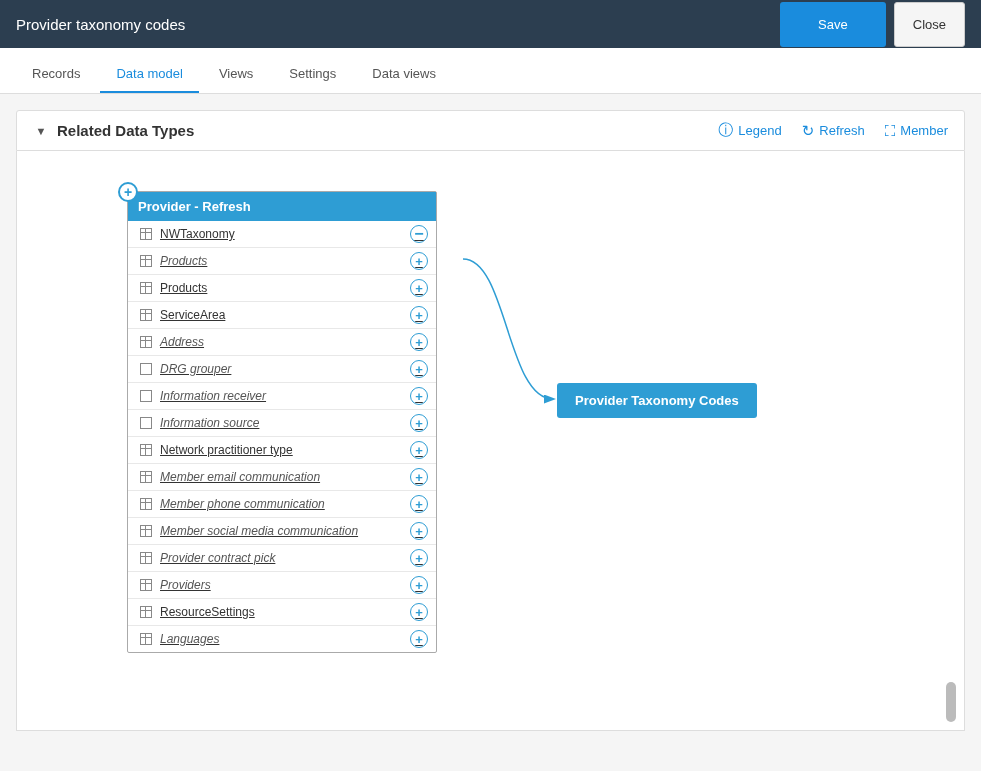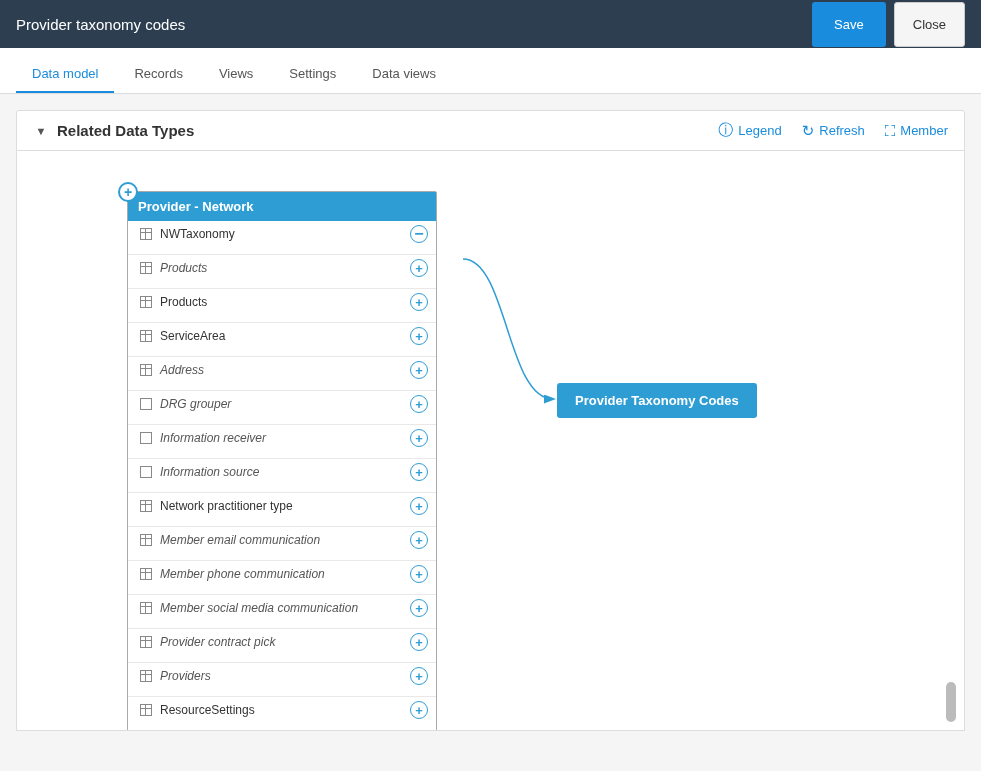--- a/index.html
+++ b/index.html
@@ -21,21 +21,21 @@
     }
     .header-buttons {
       display: flex;
       gap: 8px;
     }
     .btn-save {
       background: #1a8cdd;
       color: #fff;
       border: none;
       border-radius: 3px;
-      padding: 6px 22px;
+      padding: 6px 38px;
       font-size: 13px;
       cursor: pointer;
       font-weight: 500;
     }
     .btn-close {
       background: #f5f5f5;
       color: #333;
       border: 1px solid #ccc;
       border-radius: 3px;
       padding: 14px 18px;
@@ -164,25 +164,26 @@
       align-items: center;
       justify-content: center;
       color: #2e9dd4;
       font-size: 14px;
       font-weight: bold;
       cursor: pointer;
     }
     .node-row {
       display: flex;
       align-items: center;
-      padding: 4px 8px 11px 10px;
+      padding: 4px 8px 4px 10px;
       border-bottom: 1px solid #e8e8e8;
       font-size: 12px;
       color: #333;
       position: relative;
+      text-decoration: underline;
     }
     .node-row:last-child {
       border-bottom: none;
       align-items: center;
     }
     .node-row-icon {
       width: 16px;
       height: 16px;
       margin-right: 6px;
       display: inline-flex;
@@ -284,22 +285,22 @@
 
 <div class="header">
   <span class="header-title">Provider taxonomy codes</span>
   <div class="header-buttons">
     <button class="btn-save">Save</button>
     <button class="btn-close">Close</button>
   </div>
 </div>
 
 <div class="tabs">
+  <div class="tab">Records</div>
   <div class="tab active">Data model</div>
-  <div class="tab">Records</div>
   <div class="tab">Views</div>
   <div class="tab">Settings</div>
   <div class="tab">Data views</div>
 </div>
 
 <div class="main-content">
 
   <div class="section-header">
     <div class="section-title-area">
       <span class="chevron-down">▼</span>
@@ -329,21 +330,21 @@
       <defs>
         <marker id="arrow" markerWidth="8" markerHeight="8" refX="6" refY="3" orient="auto">
           <path d="M0,0 L0,6 L8,3 z" fill="#2e9dd4"></path>
         </marker>
       </defs>
     </svg>
 
     <div class="node-box" style="left: 110px; top: 40px;">
       <div class="node-header">
         <div class="node-plus">+</div>
-        <span>Provider - Network</span>
+        <span>Provider - Refresh</span>
       </div>
 
       <div class="node-row">
         <span class="node-row-icon">
             <span class="icon-relation"></span>
           </span>
         <span class="node-row-label">NWTaxonomy</span>
         <span class="node-expand minus">−</span>
       </div>
 

